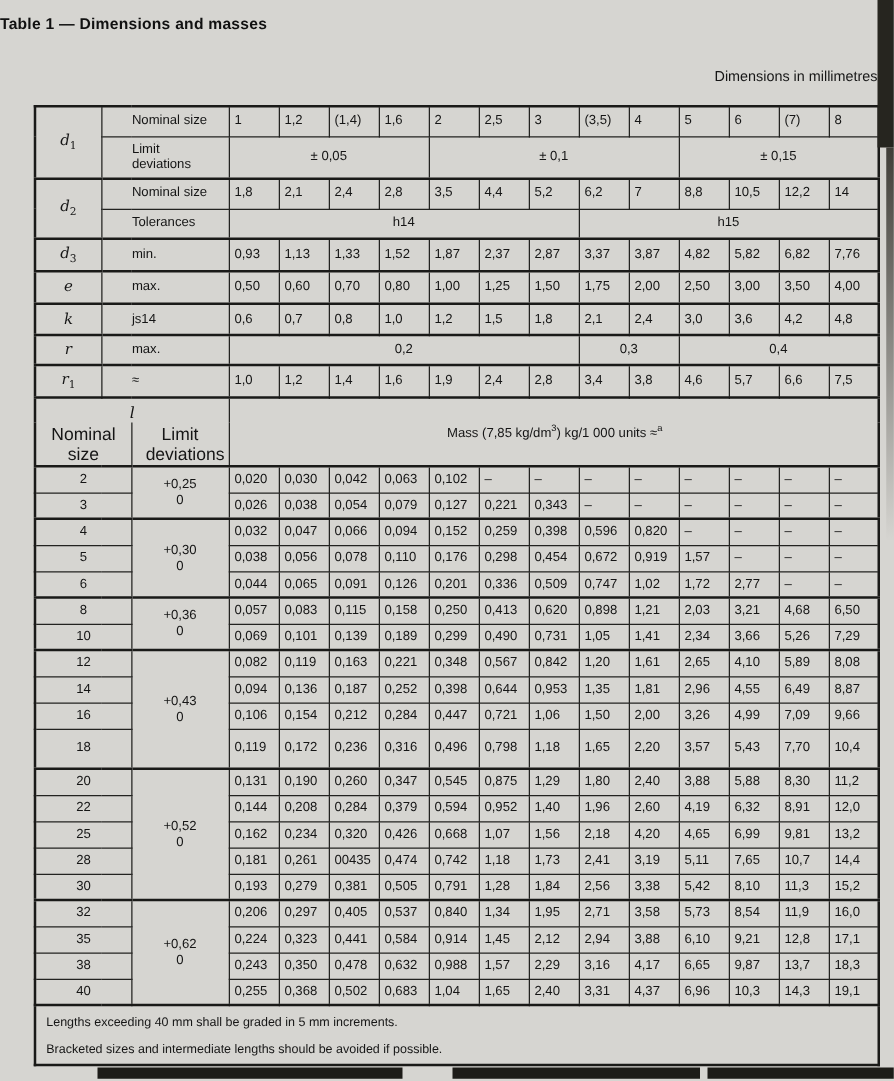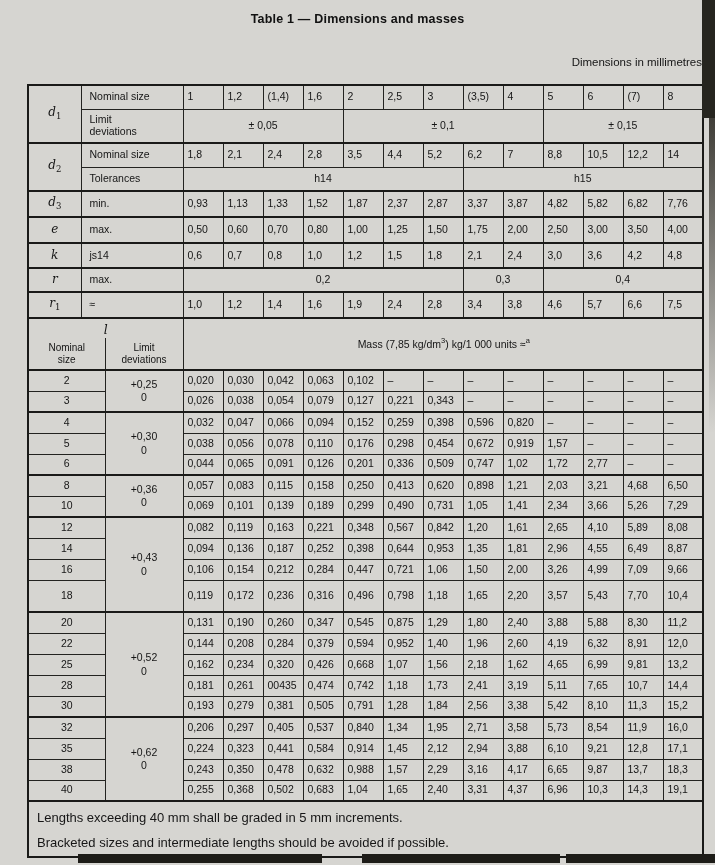--- a/index.html
+++ b/index.html
@@ -2,59 +2,59 @@
 <html><head>
 <meta charset="utf-8">
 <style>
   html,body { margin:0; padding:0; }
   body {
     width:715px; height:865px; position:relative; overflow:hidden;
     background:#d6d5d1;
     font-family:"Liberation Sans", sans-serif; color:#141414;
   }
   .title {
-    position:absolute; top:12px; left:0; width:715px; text-align:center;
+    position:absolute; top:12px; left:0; width:715px; 
     font-size:12.5px; font-weight:bold; letter-spacing:.2px; color:#111;
   }
   .units {
     position:absolute; top:56px; right:13px;
     font-size:11.5px; color:#161616;
   }
   .tablewrap { position:absolute; left:27px; top:84px; width:675px; }
   table.dims {
     border-collapse:collapse; table-layout:fixed; width:675px;
     border:2px solid #1a1a18;
   }
   td {
     border:1px solid #232320;
     font-size:10.5px; line-height:1.1; color:#151515;
     padding:1px 2px 1px 4px; vertical-align:middle;
     overflow:hidden; white-space:nowrap;
   }
   tr.sep td { border-top:2px solid #1a1a18; }
   td.num { text-align:left; }
-  td.lbl { text-align:left; padding-left:8px; }
+  td.lbl { text-align:left; padding-left:24px; }
   td.ctr { text-align:center; padding:1px 18px; }
   td.sym {
     font-family:"DejaVu Serif", serif; font-size:12px;
     text-align:center; padding:0;
   }
   td.sym i { font-style:italic; }
   td.sym sub { font-size:8.5px; }
   td.lhead { border-bottom:none; font-size:12.5px; padding-top:2px; }
   tr.subrow td { border-top:none; }
-  td.sublbl { font-size:10px; text-align:center; padding:1px 11px; line-height:1.15; }
+  td.sublbl { font-size:14px; text-align:center; padding:1px 11px; line-height:1.15; }
   td.masshead { text-align:center; font-size:10.5px; }
   td.masshead sup { font-size:7.5px; }
   td.dev { text-align:center; line-height:1.25; padding:1px 1px; }
   .notes {
     border:2px solid #1a1a18; border-top:none;
     padding:6px 6px 3px 8px; width:659px;
   }
-  .notes p { margin:2px 0 10px 0; font-size:13px; color:#161616; }
+  .notes p { margin:2px 0 10px 0; font-size:10px; color:#161616; }
   .notes p:last-child { margin-bottom:3px; }
   .artifact { position:absolute; }
   .bar-rt { right:0; top:0; width:13px; height:118px; background:#26251f; }
   .strip-r { right:0; top:118px; width:6px; height:315px;
     background:linear-gradient(to bottom,#403e38,rgba(64,62,56,0)); }
   .bar-b1 { left:78px;  top:854px; width:244px; height:9px; background:#1d1c18; }
   .bar-b2 { left:362px; top:854px; width:198px; height:9px; background:#1d1c18; }
   .bar-b3 { left:566px; top:854px; width:149px; height:9px; background:#1d1c18; }
 </style>
 </head>
@@ -428,21 +428,21 @@
         <tr style="height: 21px;">
           <td colspan="2" class="ctr">25</td>
           <td class="num">0,162</td>
           <td class="num">0,234</td>
           <td class="num">0,320</td>
           <td class="num">0,426</td>
           <td class="num">0,668</td>
           <td class="num">1,07</td>
           <td class="num">1,56</td>
           <td class="num">2,18</td>
-          <td class="num">1,62</td>
+          <td class="num">4,20</td>
           <td class="num">4,65</td>
           <td class="num">6,99</td>
           <td class="num">9,81</td>
           <td class="num">13,2</td>
         </tr>
         <tr style="height: 21px;">
           <td colspan="2" class="ctr">28</td>
           <td class="num">0,181</td>
           <td class="num">0,261</td>
           <td class="num">00435</td>

